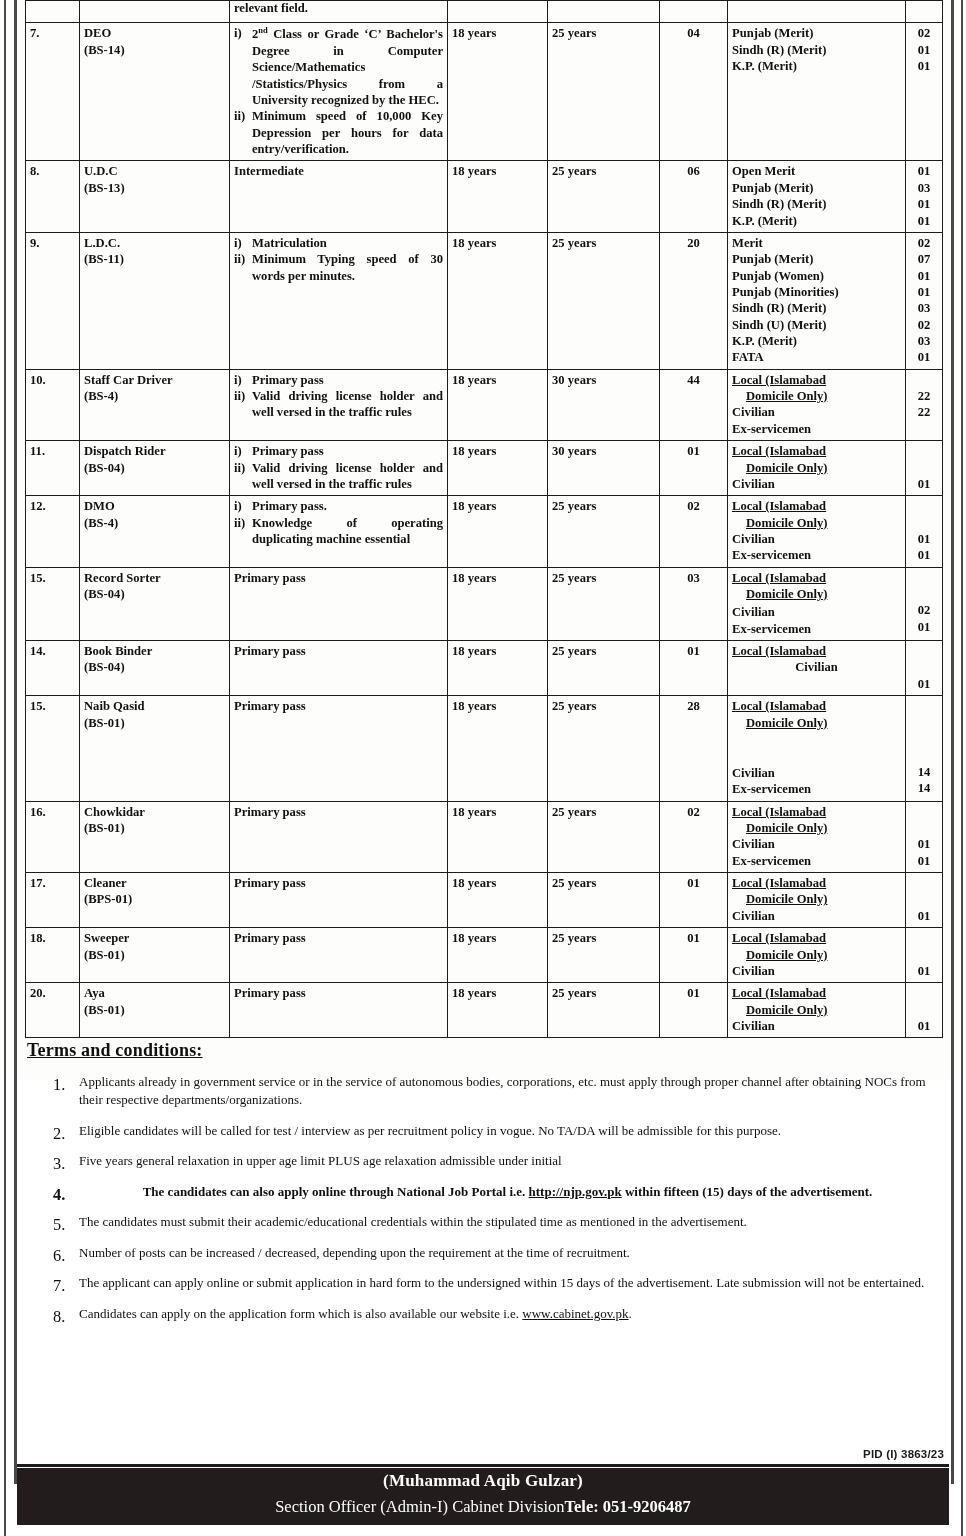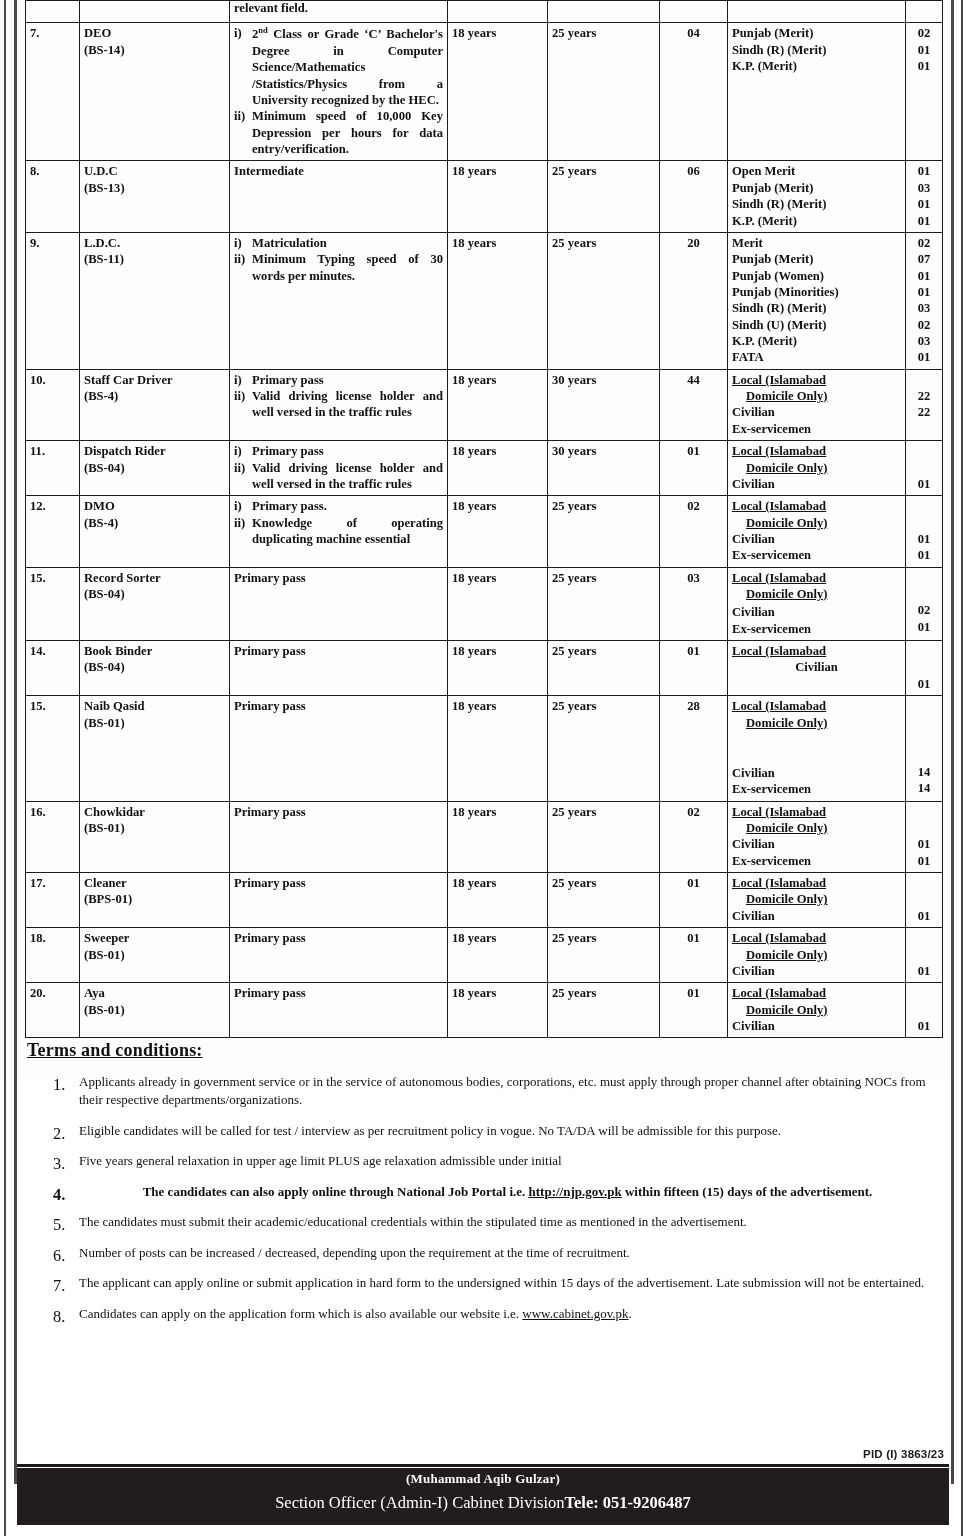--- a/index.html
+++ b/index.html
@@ -120,21 +120,21 @@
   
   .footer {
     position: absolute;
     left: 17px; top: 1468px;
     width: 932px; height: 57px;
     background: #221c1c;
     color: #ffffff;
     text-align: center;
     padding-top: 3px;
   }
-  .footer .f1 { font-size: 13px; font-weight: bold; letter-spacing: .2px; }
+  .footer .f1 { font-size: 17px; font-weight: bold; letter-spacing: .2px; }
   .footer .f2 { font-size: 16.5px; margin-top: 6px; }
   .footer .f2 b { font-weight: bold; }
   .footer-rule { position: absolute; left: 17px; top: 1464px; width: 932px; height: 3px; background:#1b1b1b; }
 </style>
 </head>
 <body>
 
 <div id="page">
 
   <div class="frame-line fl-a"></div>

